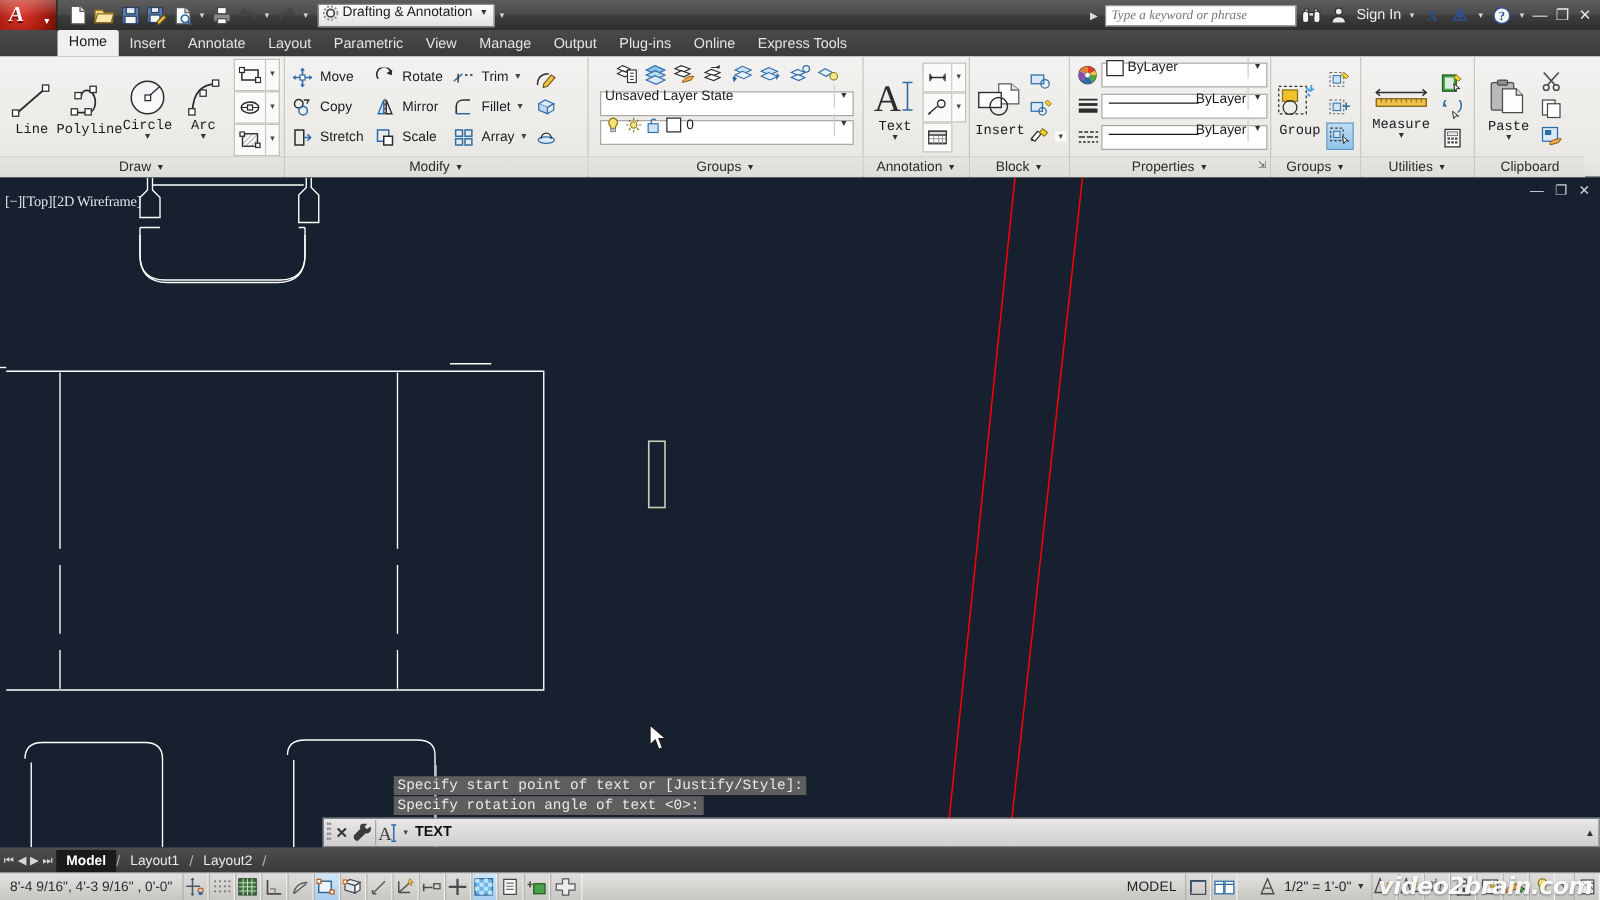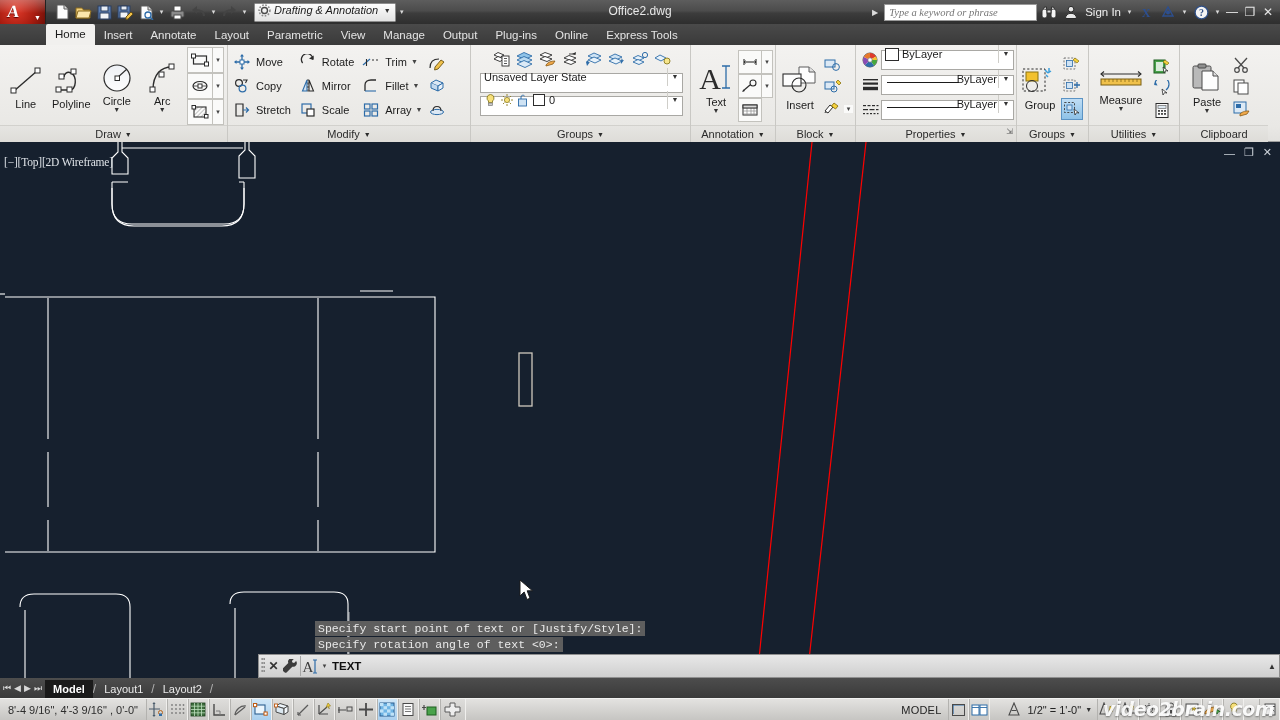--- a/index.html
+++ b/index.html
@@ -37,21 +37,21 @@
   .qicon {
     width:20px; height:20px; display:flex; align-items:center; justify-content:center;
     position:relative;
   }
   .qicon svg { display:block; }
   .mini-caret { color:#d9d9d9; font-size:7px; width:9px; text-align:center; }
 
   .wsbox {
     display:flex; align-items:center; height:19px; margin-left:4px;
     background: linear-gradient(to bottom,#fdfdfd,#e2e2e2);
-    border:1px solid #8d8d8d; border-radius:1px; padding:0 2px 4px 3px; gap:3px;font-style:italic;
+    border:1px solid #8d8d8d; border-radius:1px; padding:0 2px 4px 3px; gap:3px;
   }
   .wsbox .wslabel { font-size:11px; color:#1b1b1b; white-space:nowrap; }
   .wsbox .wsdd { width:12px; text-align:center; color:#333; font-size:7px; }
 
   .doctitle {
     position:absolute; left:0; right:0; top:4px; text-align:center;
     color:#e8e8e8; font-size:12px; pointer-events:none;
   }
   .titleright {
     margin-left:auto; display:flex; align-items:center; height:24px; padding-right:4px; gap:2px;
@@ -98,21 +98,21 @@
     height:17px; line-height:17px; text-align:center; font-size:11px; color:#2b2b2b;
     background:linear-gradient(to bottom,#e6e5e2,#dedcd8);
     border-top:1px solid #d2d1cd; position:relative;
   }
   .panel-title .pc { font-size:7px; margin-left:4px; position:relative; top:-1px; }
   .panel-title .diag { position:absolute; right:3px; bottom:2px; font-size:8px; color:#555; }
 
   .bigbtn {
     width:48px; display:flex; flex-direction:column; align-items:center; padding-top:3px;
   }
-  .bigbtn .lbl { font-size:11px; color:#1b1b1b; margin-top:1px; }
+  .bigbtn .lbl { font-size:11px; color:#1b1b1b; margin-top:1px;font-family:Liberation Mono, monospace; }
   .bigbtn .dd { font-size:7px; color:#333; line-height:6px; }
   .smallrow { display:flex; align-items:center; height:24px; }
   .smallrow .lbl { font-size:11px; color:#1b1b1b; margin-left:3px; white-space:nowrap; }
   .smallrow .dd { font-size:7px; color:#444; margin-left:4px; }
   .icbox { width:22px; height:22px; display:flex; align-items:center; justify-content:center; }
   .flyout {
     width:26px; height:26px; border:1px solid #c3c2bd; background:#fafaf9;
     display:flex; align-items:center; justify-content:center;
   }
   .flyrow { display:flex; align-items:center; }
@@ -278,21 +278,20 @@
         <svg width="13" height="13" viewBox="0 0 13 13">
             <circle cx="6.5" cy="6.5" r="3" fill="none" stroke="#4a4a4a" stroke-width="1.4"></circle>
             <circle cx="6.5" cy="6.5" r="5.4" fill="none" stroke="#8a8a8a" stroke-width="1.6" stroke-dasharray="1.6 1.6"></circle>
           </svg>
         <span class="wslabel">Drafting &amp; Annotation</span>
         <span class="wsdd">▼</span>
       </div>
       <div class="mini-caret">▾</div>
     </div>
 
-    <div class="doctitle">Office2.dwg</div>
 
     <div class="titleright">
       <span class="tri-right">▶</span>
       <div class="searchbox">
         <input placeholder="Type a keyword or phrase" style="">
       </div>
       <div class="qicon">
         <svg width="16" height="13" viewBox="0 0 16 13">
             <rect x="1" y="3" width="5" height="9" rx="2" fill="#f5f5f5" stroke="#333"></rect>
             <rect x="10" y="3" width="5" height="9" rx="2" fill="#f5f5f5" stroke="#333"></rect>

